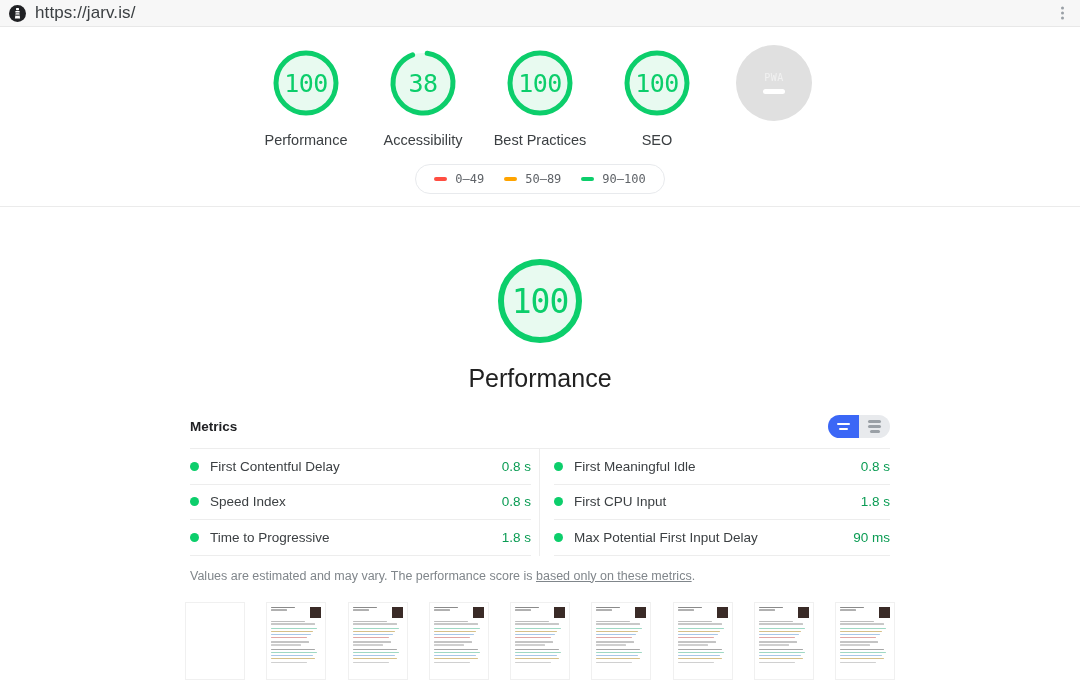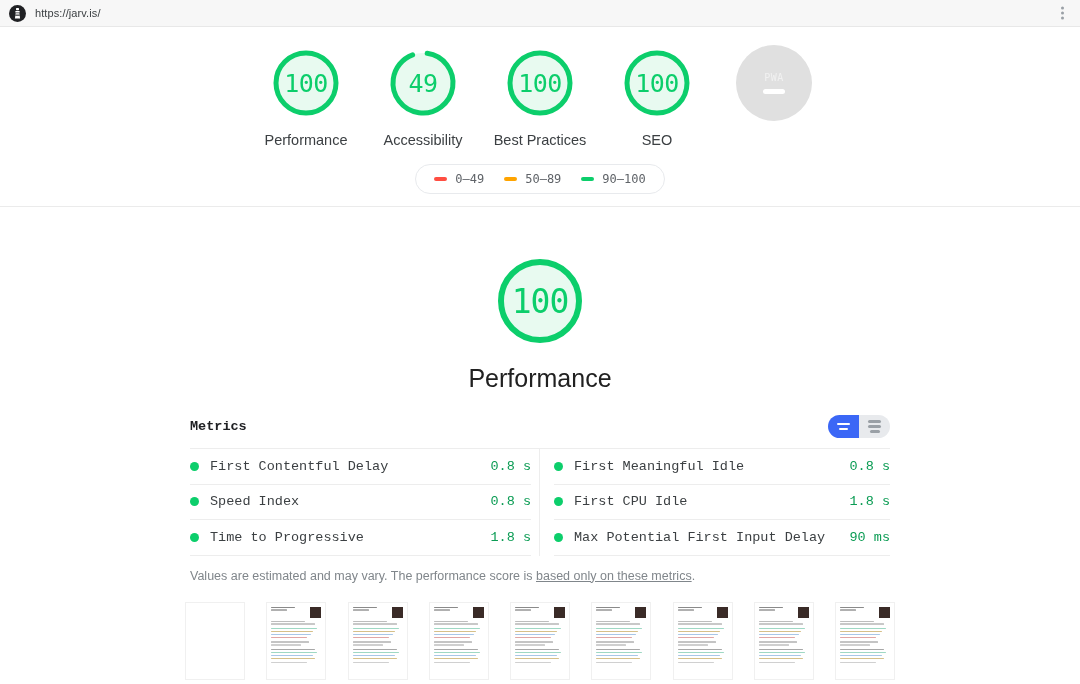--- a/index.html
+++ b/index.html
@@ -24,21 +24,21 @@
   .lh-logo {
     width: 17px; height: 17px;
     border-radius: 50%;
     background: #202124;
     display: flex; align-items: center; justify-content: center;
     flex: none;
     margin-right: 9px;
   }
   .lh-logo svg { display: block; }
   .url-text {
-    font-size: 11px;
+    font-size: 17px;
     color: #3c4043;
     letter-spacing: 0.1px;
   }
   .kebab {
     position: absolute;
     right: 13px; top: 50%;
     transform: translateY(-50%);
     display: flex; flex-direction: column;
     gap: 2px; align-items: center;
     padding: 3px;
@@ -157,21 +157,20 @@
     margin-top: 14px;
     font-size: 25px;
     color: #212121;
     font-weight: 400;
   }
 
   
   .metrics-wrap {
     width: 700px;
     margin: 22px auto 4px auto;
-    font-family: Liberation Mono, monospace;
   }
   .metrics-head {
     display: flex; align-items: center; justify-content: space-between;
     padding-bottom: 10px;
   }
   .metrics-title {
     font-size: 13.5px; font-weight: bold; color: #202124;
   }
   .toggle-group {
     display: flex; border-radius: 13px; overflow: hidden;
@@ -276,21 +275,21 @@
       </div>
       <div class="gauge-label">Performance</div>
     </div>
 
     <div class="gauge">
       <div class="gauge-ring">
         <svg viewBox="0 0 76 76">
           <circle cx="38" cy="38" r="30" fill="#e8faf0"></circle>
           <circle cx="38" cy="38" r="30" fill="none" stroke="#0cce6b" stroke-width="5" stroke-dasharray="173.4 188.5" stroke-dashoffset="0" transform="rotate(-82 38 38)" stroke-linecap="round"></circle>
         </svg>
-        <span class="gauge-val" style="color:#0cce6b">49</span>
+        <span class="gauge-val" style="color:#0cce6b">38</span>
       </div>
       <div class="gauge-label">Accessibility</div>
     </div>
 
     <div class="gauge">
       <div class="gauge-ring">
         <svg viewBox="0 0 76 76">
           <circle cx="38" cy="38" r="30" fill="#e8faf0"></circle>
           <circle cx="38" cy="38" r="30" fill="none" stroke="#0cce6b" stroke-width="5" stroke-dasharray="188.5 188.5" transform="rotate(-90 38 38)" stroke-linecap="round"></circle>
         </svg>
@@ -386,21 +385,21 @@
     </div>
 
     <div class="metrics-col right">
       <div class="metric-row">
         <span class="metric-dot"></span>
         <span class="metric-name">First Meaningful Idle</span>
         <span class="metric-val">0.8 s</span>
       </div>
       <div class="metric-row">
         <span class="metric-dot"></span>
-        <span class="metric-name">First CPU Idle</span>
+        <span class="metric-name">First CPU Input</span>
         <span class="metric-val">1.8 s</span>
       </div>
       <div class="metric-row">
         <span class="metric-dot"></span>
         <span class="metric-name">Max Potential First Input Delay</span>
         <span class="metric-val">90 ms</span>
       </div>
     </div>
   </div>
 </div>

